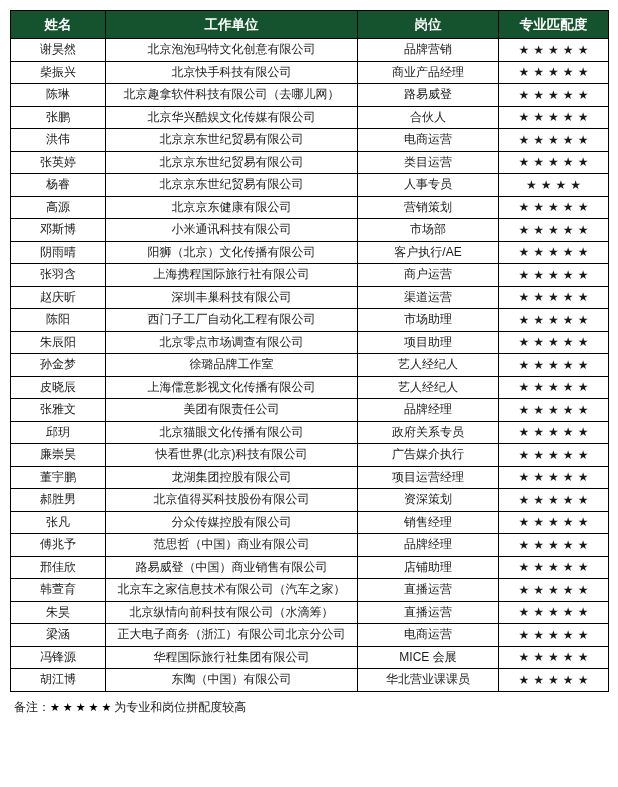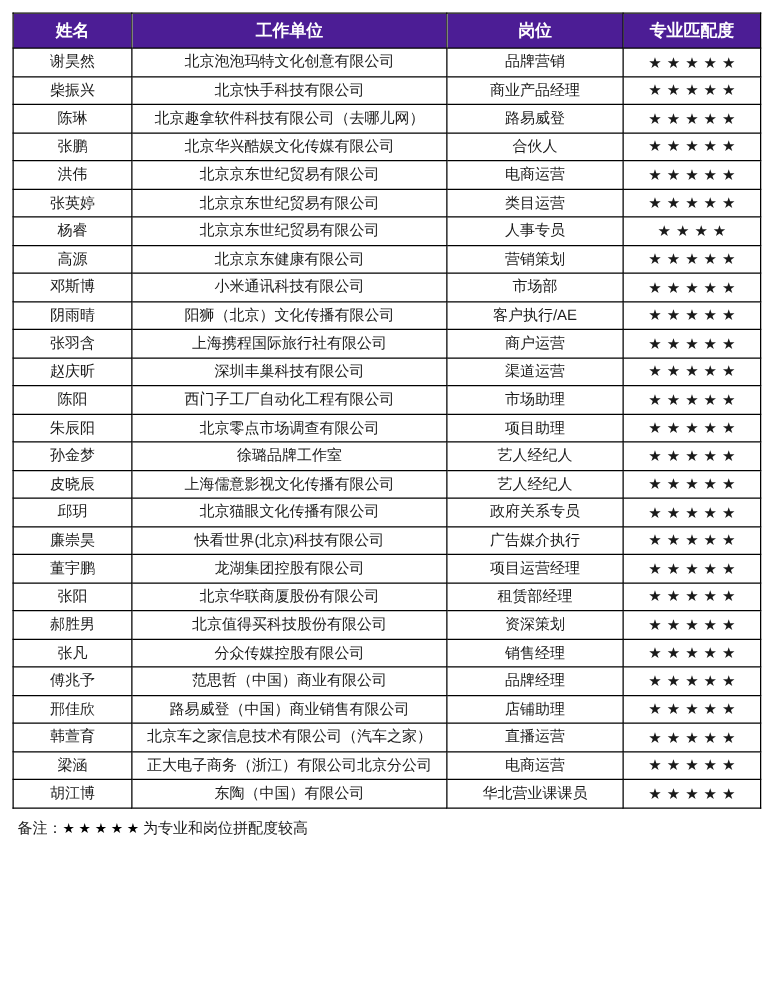--- a/index.html
+++ b/index.html
@@ -24,21 +24,21 @@
   table.match-table col.c-position { width: 141px; }
   table.match-table col.c-match    { width: 110px; }
   table.match-table th, table.match-table td {
     border: 1px solid #000000;
     text-align: center;
     vertical-align: middle;
     overflow: hidden;
     white-space: nowrap;
   }
   table.match-table th {
-    background: #4c1d95;
+    background: #14532d;
     color: #ffffff;
     font-weight: bold;
     font-size: 13.5px;
     height: 28px;
     border-color: #000000;
   }
   table.match-table td {
     height: 22.5px;
     font-size: 12px;
     color: #1a1a1a;
@@ -172,44 +172,44 @@
           <td>艺人经纪人</td>
           <td class="stars-cell">★★★★★</td>
         </tr>
         <tr>
           <td>皮晓辰</td>
           <td>上海儒意影视文化传播有限公司</td>
           <td>艺人经纪人</td>
           <td class="stars-cell">★★★★★</td>
         </tr>
         <tr>
+          <td>张雅文</td>
+          <td>美团有限责任公司</td>
+          <td>品牌经理</td>
+          <td class="stars-cell">★★★★★</td>
+        </tr>
+        <tr>
           <td>邱玥</td>
           <td>北京猫眼文化传播有限公司</td>
           <td>政府关系专员</td>
           <td class="stars-cell">★★★★★</td>
         </tr>
         <tr>
           <td>廉崇昊</td>
           <td>快看世界(北京)科技有限公司</td>
           <td>广告媒介执行</td>
           <td class="stars-cell">★★★★★</td>
         </tr>
         <tr>
           <td>董宇鹏</td>
           <td>龙湖集团控股有限公司</td>
           <td>项目运营经理</td>
           <td class="stars-cell">★★★★★</td>
         </tr>
         <tr>
-          <td>张阳</td>
-          <td>北京华联商厦股份有限公司</td>
-          <td>租赁部经理</td>
-          <td class="stars-cell">★★★★★</td>
-        </tr>
-        <tr>
           <td>郝胜男</td>
           <td>北京值得买科技股份有限公司</td>
           <td>资深策划</td>
           <td class="stars-cell">★★★★★</td>
         </tr>
         <tr>
           <td>张凡</td>
           <td>分众传媒控股有限公司</td>
           <td>销售经理</td>
           <td class="stars-cell">★★★★★</td>
@@ -226,23 +226,35 @@
           <td>店铺助理</td>
           <td class="stars-cell">★★★★★</td>
         </tr>
         <tr>
           <td>韩萱育</td>
           <td>北京车之家信息技术有限公司（汽车之家）</td>
           <td>直播运营</td>
           <td class="stars-cell">★★★★★</td>
         </tr>
         <tr>
+          <td>朱昊</td>
+          <td>北京纵情向前科技有限公司（水滴筹）</td>
+          <td>直播运营</td>
+          <td class="stars-cell">★★★★★</td>
+        </tr>
+        <tr>
           <td>梁涵</td>
           <td>正大电子商务（浙江）有限公司北京分公司</td>
           <td>电商运营</td>
+          <td class="stars-cell">★★★★★</td>
+        </tr>
+        <tr>
+          <td>冯锋源</td>
+          <td>华程国际旅行社集团有限公司</td>
+          <td>MICE 会展</td>
           <td class="stars-cell">★★★★★</td>
         </tr>
         <tr>
           <td>胡江博</td>
           <td>东陶（中国）有限公司</td>
           <td>华北营业课课员</td>
           <td class="stars-cell">★★★★★</td>
         </tr>
       </tbody>
   </table>

